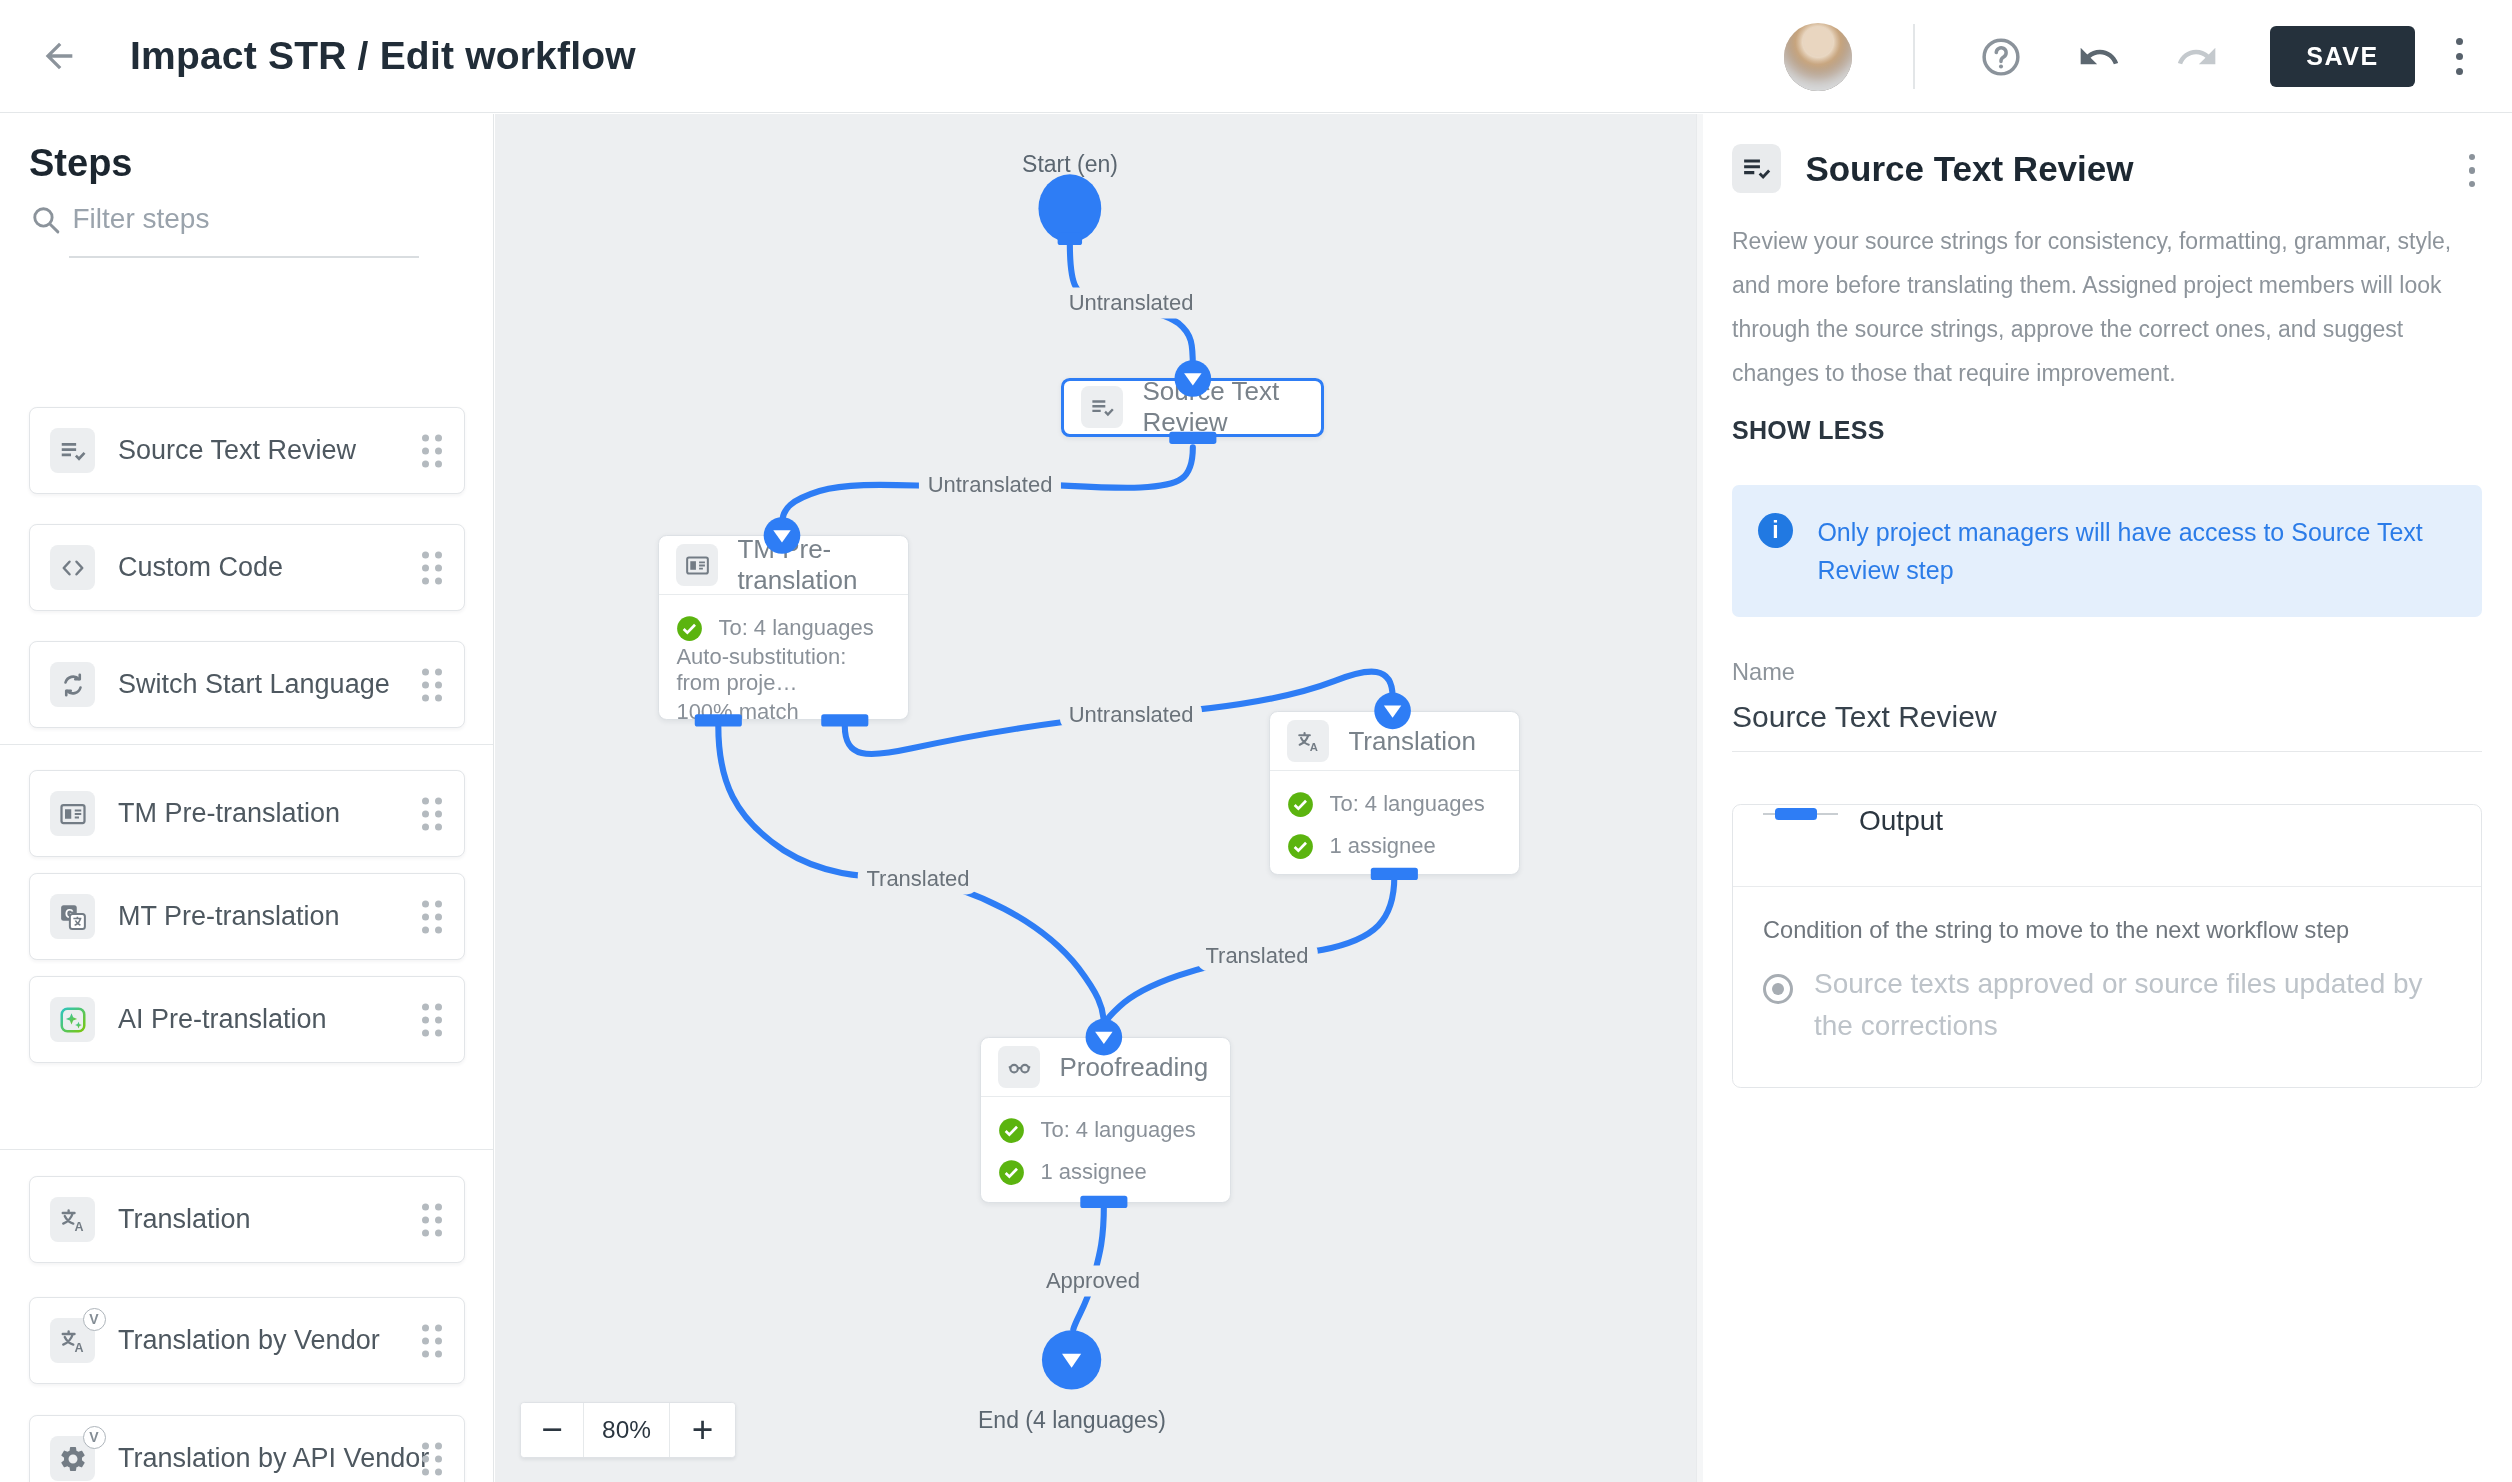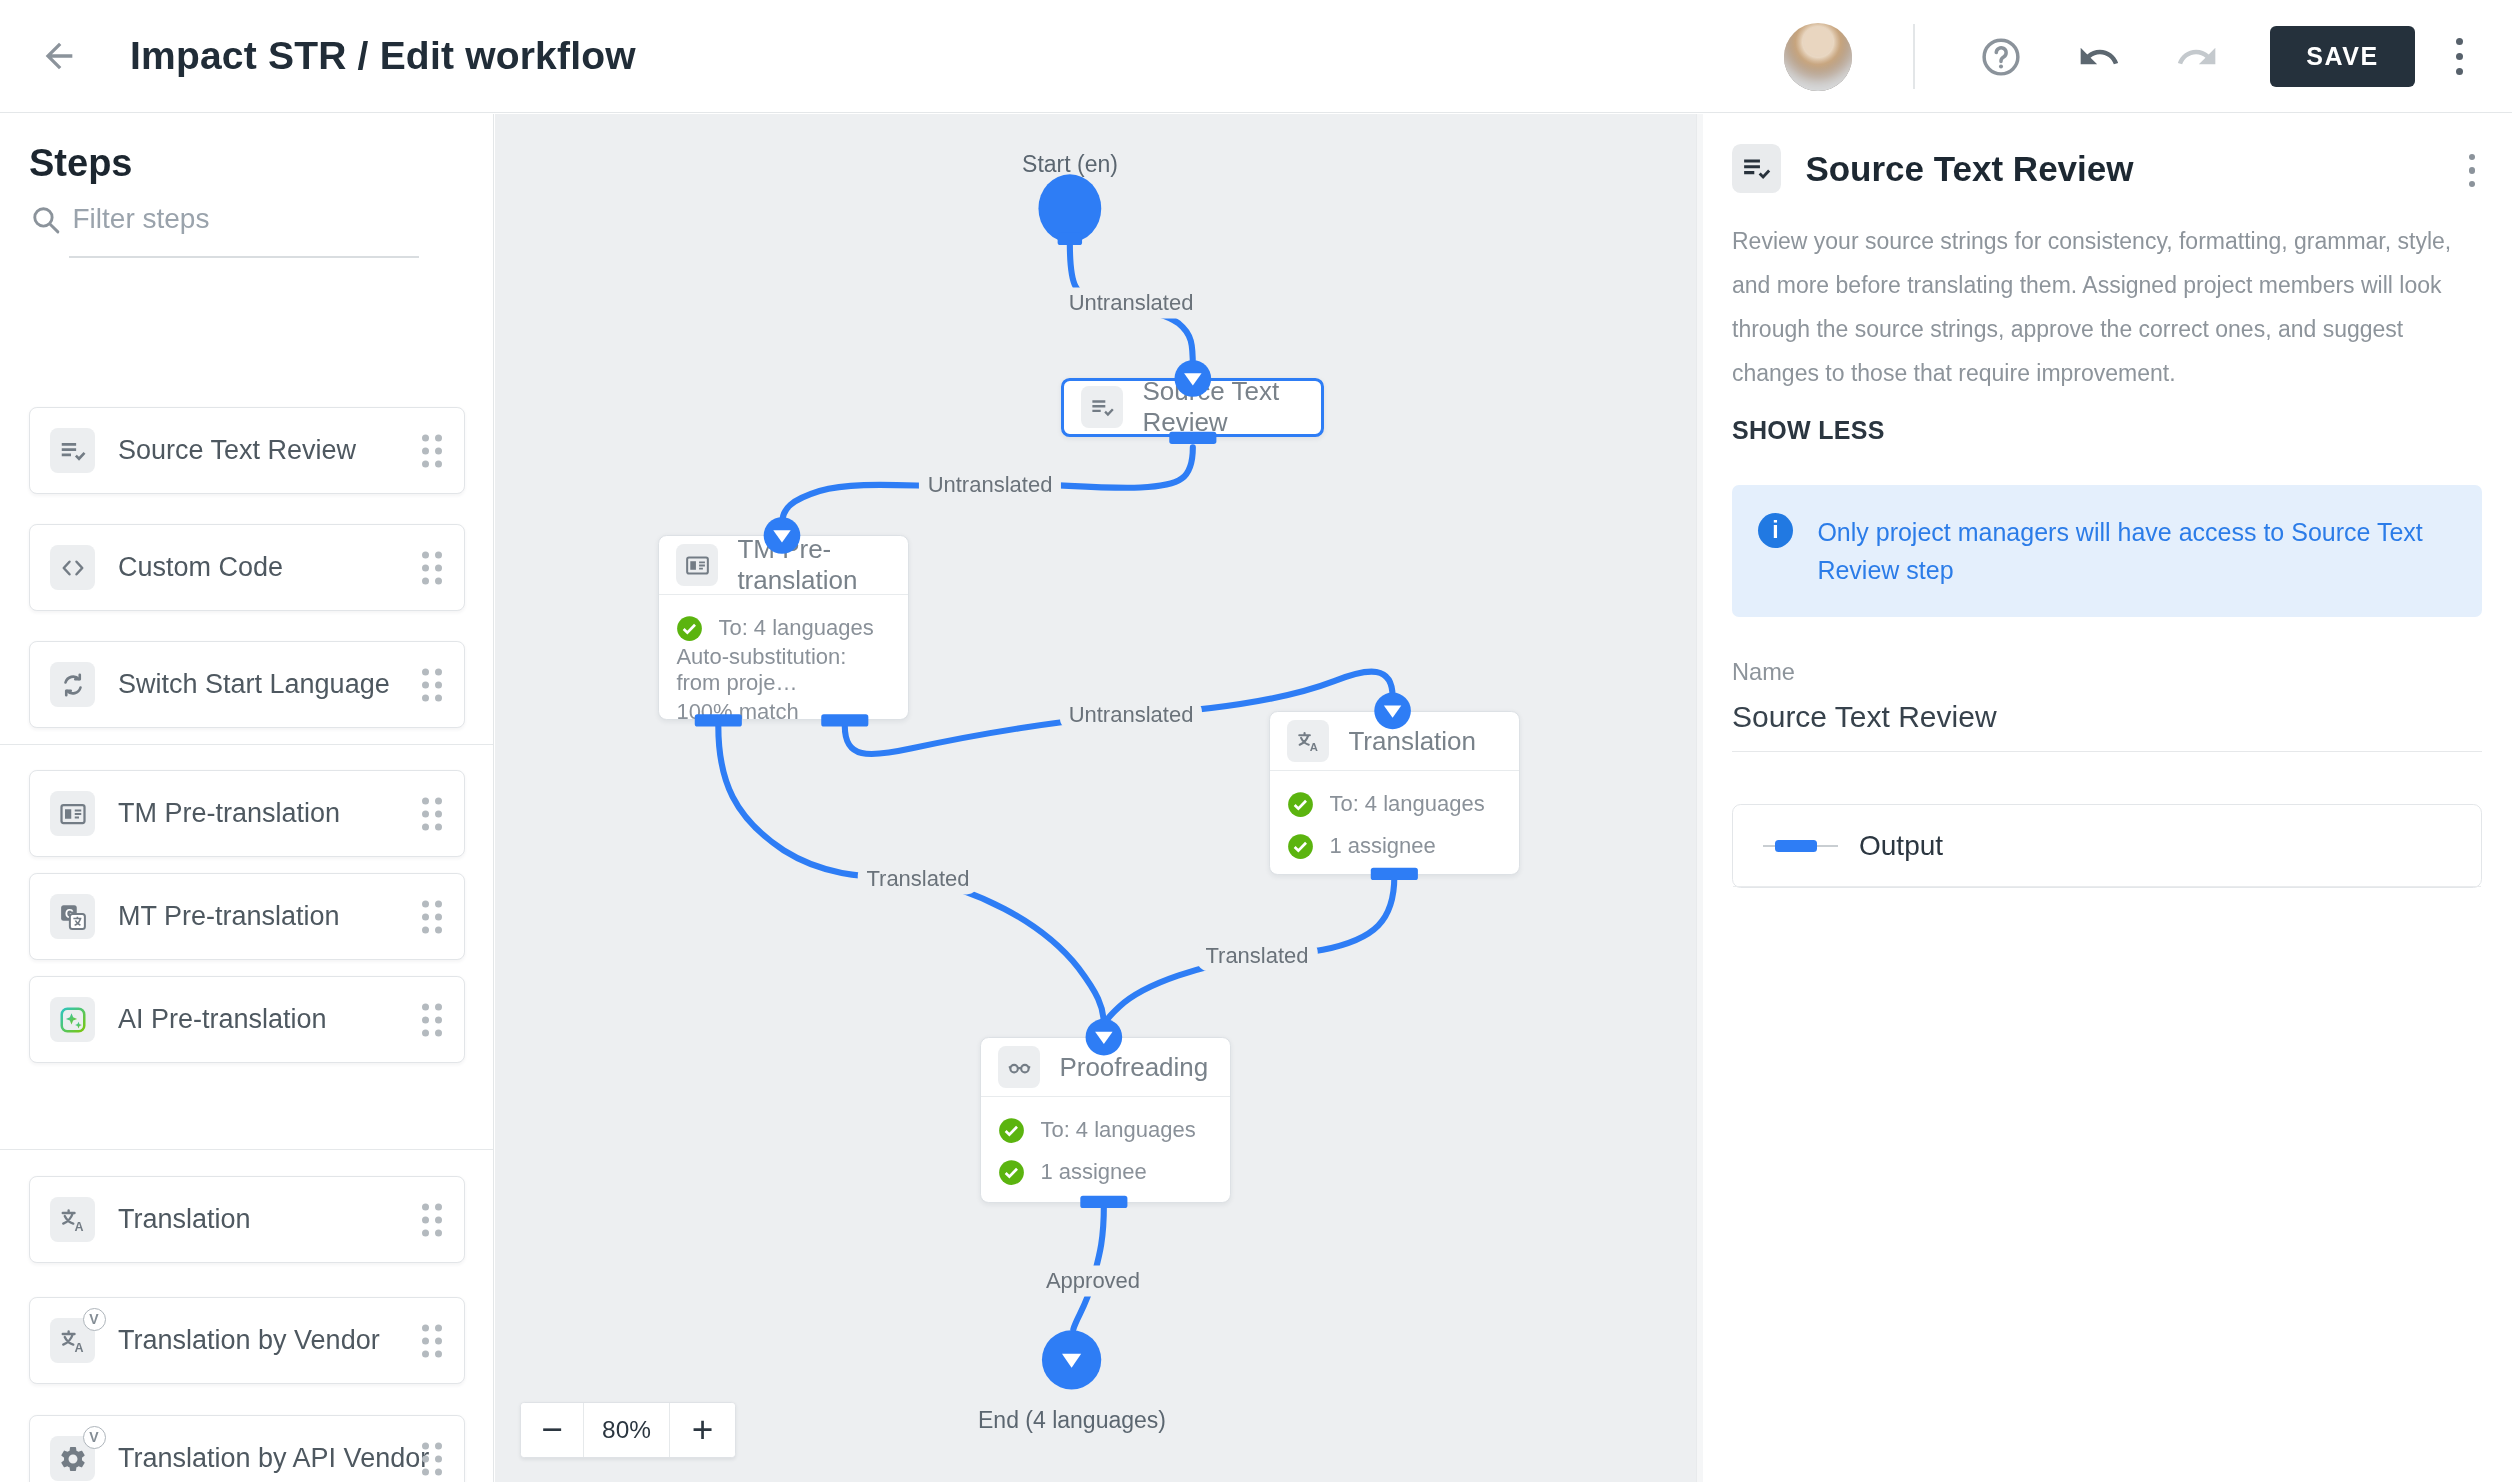--- a/index.html
+++ b/index.html
@@ -80,21 +80,21 @@
   .panel-kebab{position:absolute;right:1.7px;top:5.2px;display:flex;flex-direction:column;gap:7px;padding:5.2px;cursor:pointer}
   .panel-kebab i{width:6.1px;height:6.1px;border-radius:50%;background:#8b939b}
   .panel-desc{margin-top:26px;font-size:23px;line-height:44px;color:#8d949b;width:741px}
   .show-less{margin-top:21px;font-size:25px;font-weight:700;color:#2b3640;letter-spacing:0.3px;cursor:pointer;display:inline-block}
   .infobox{margin-top:40px;background:var(--info-bg);border-radius:7px;padding:28px 26px;display:flex;align-items:flex-start}
   .info-i{width:35px;height:35px;border-radius:50%;background:#2179e2;color:#fff;font-size:23px;font-weight:800;display:flex;align-items:center;justify-content:center;flex:none;font-style:normal}
   .info-text{margin-left:24.4px;font-size:25px;line-height:38px;color:var(--info-text);width:611px}
   .name-label{margin-top:42px;font-size:23.6px;color:#8d949b}
   .name-value{margin-top:14px;font-size:30px;color:#37424c;padding-bottom:17.4px;border-bottom:1.7px solid #e6e8ea;cursor:text}
   .output-card{margin-top:52px;border:0.9px solid #e3e6e9;border-radius:8.7px}
-  .output-head{display:flex;align-items:center;height:82px;padding:0 30px;border-bottom:0.9px solid #e9ebed}
+  .output-head{display:flex;align-items:flex-start;height:82px;padding:0 30px;border-bottom:0.9px solid #e9ebed}
   .out-icon{position:relative;width:75px;height:17.4px;flex:none}
   .out-icon .line{position:absolute;left:0;top:7.9px;width:100%;height:1.7px;background:#c9ced2}
   .out-icon .stub{position:absolute;left:12.2px;top:2.6px;width:42px;height:12.2px;border-radius:3.5px;background:var(--accent)}
   .output-title{margin-left:21px;font-size:28px;color:#2b3640}
   .output-body{padding:30px 30px 40px 30px}
   .cond-label{font-size:23.6px;color:#6f767d}
   .radio-row{display:flex;align-items:flex-start;margin-top:19px}
   .radio{width:30px;height:30px;border-radius:50%;border:3.5px solid #a7adb3;flex:none;margin-top:10.5px;display:flex;align-items:center;justify-content:center;cursor:pointer}
   .radio i{width:12.2px;height:12.2px;border-radius:50%;background:#a7adb3}
   .radio-label{margin-left:21px;font-size:28px;line-height:42px;color:#bdc3c9;width:672px}
@@ -500,15 +500,24 @@
   <div class="name-value">Source Text Review</div>
 
   <div class="output-card">
     <div class="output-head">
       <span class="out-icon">
           <span class="line"></span>
           <span class="stub"></span>
         </span>
       <span class="output-title">Output</span>
     </div>
+    <div class="output-body">
+      <div class="cond-label">Condition of the string to move to the next workflow step</div>
+      <div class="radio-row">
+        <span class="radio">
+            <i></i>
+          </span>
+        <span class="radio-label">Source texts approved or source files updated by the corrections</span>
+      </div>
+    </div>
   </div>
 </aside>
 
 
 </body></html>

